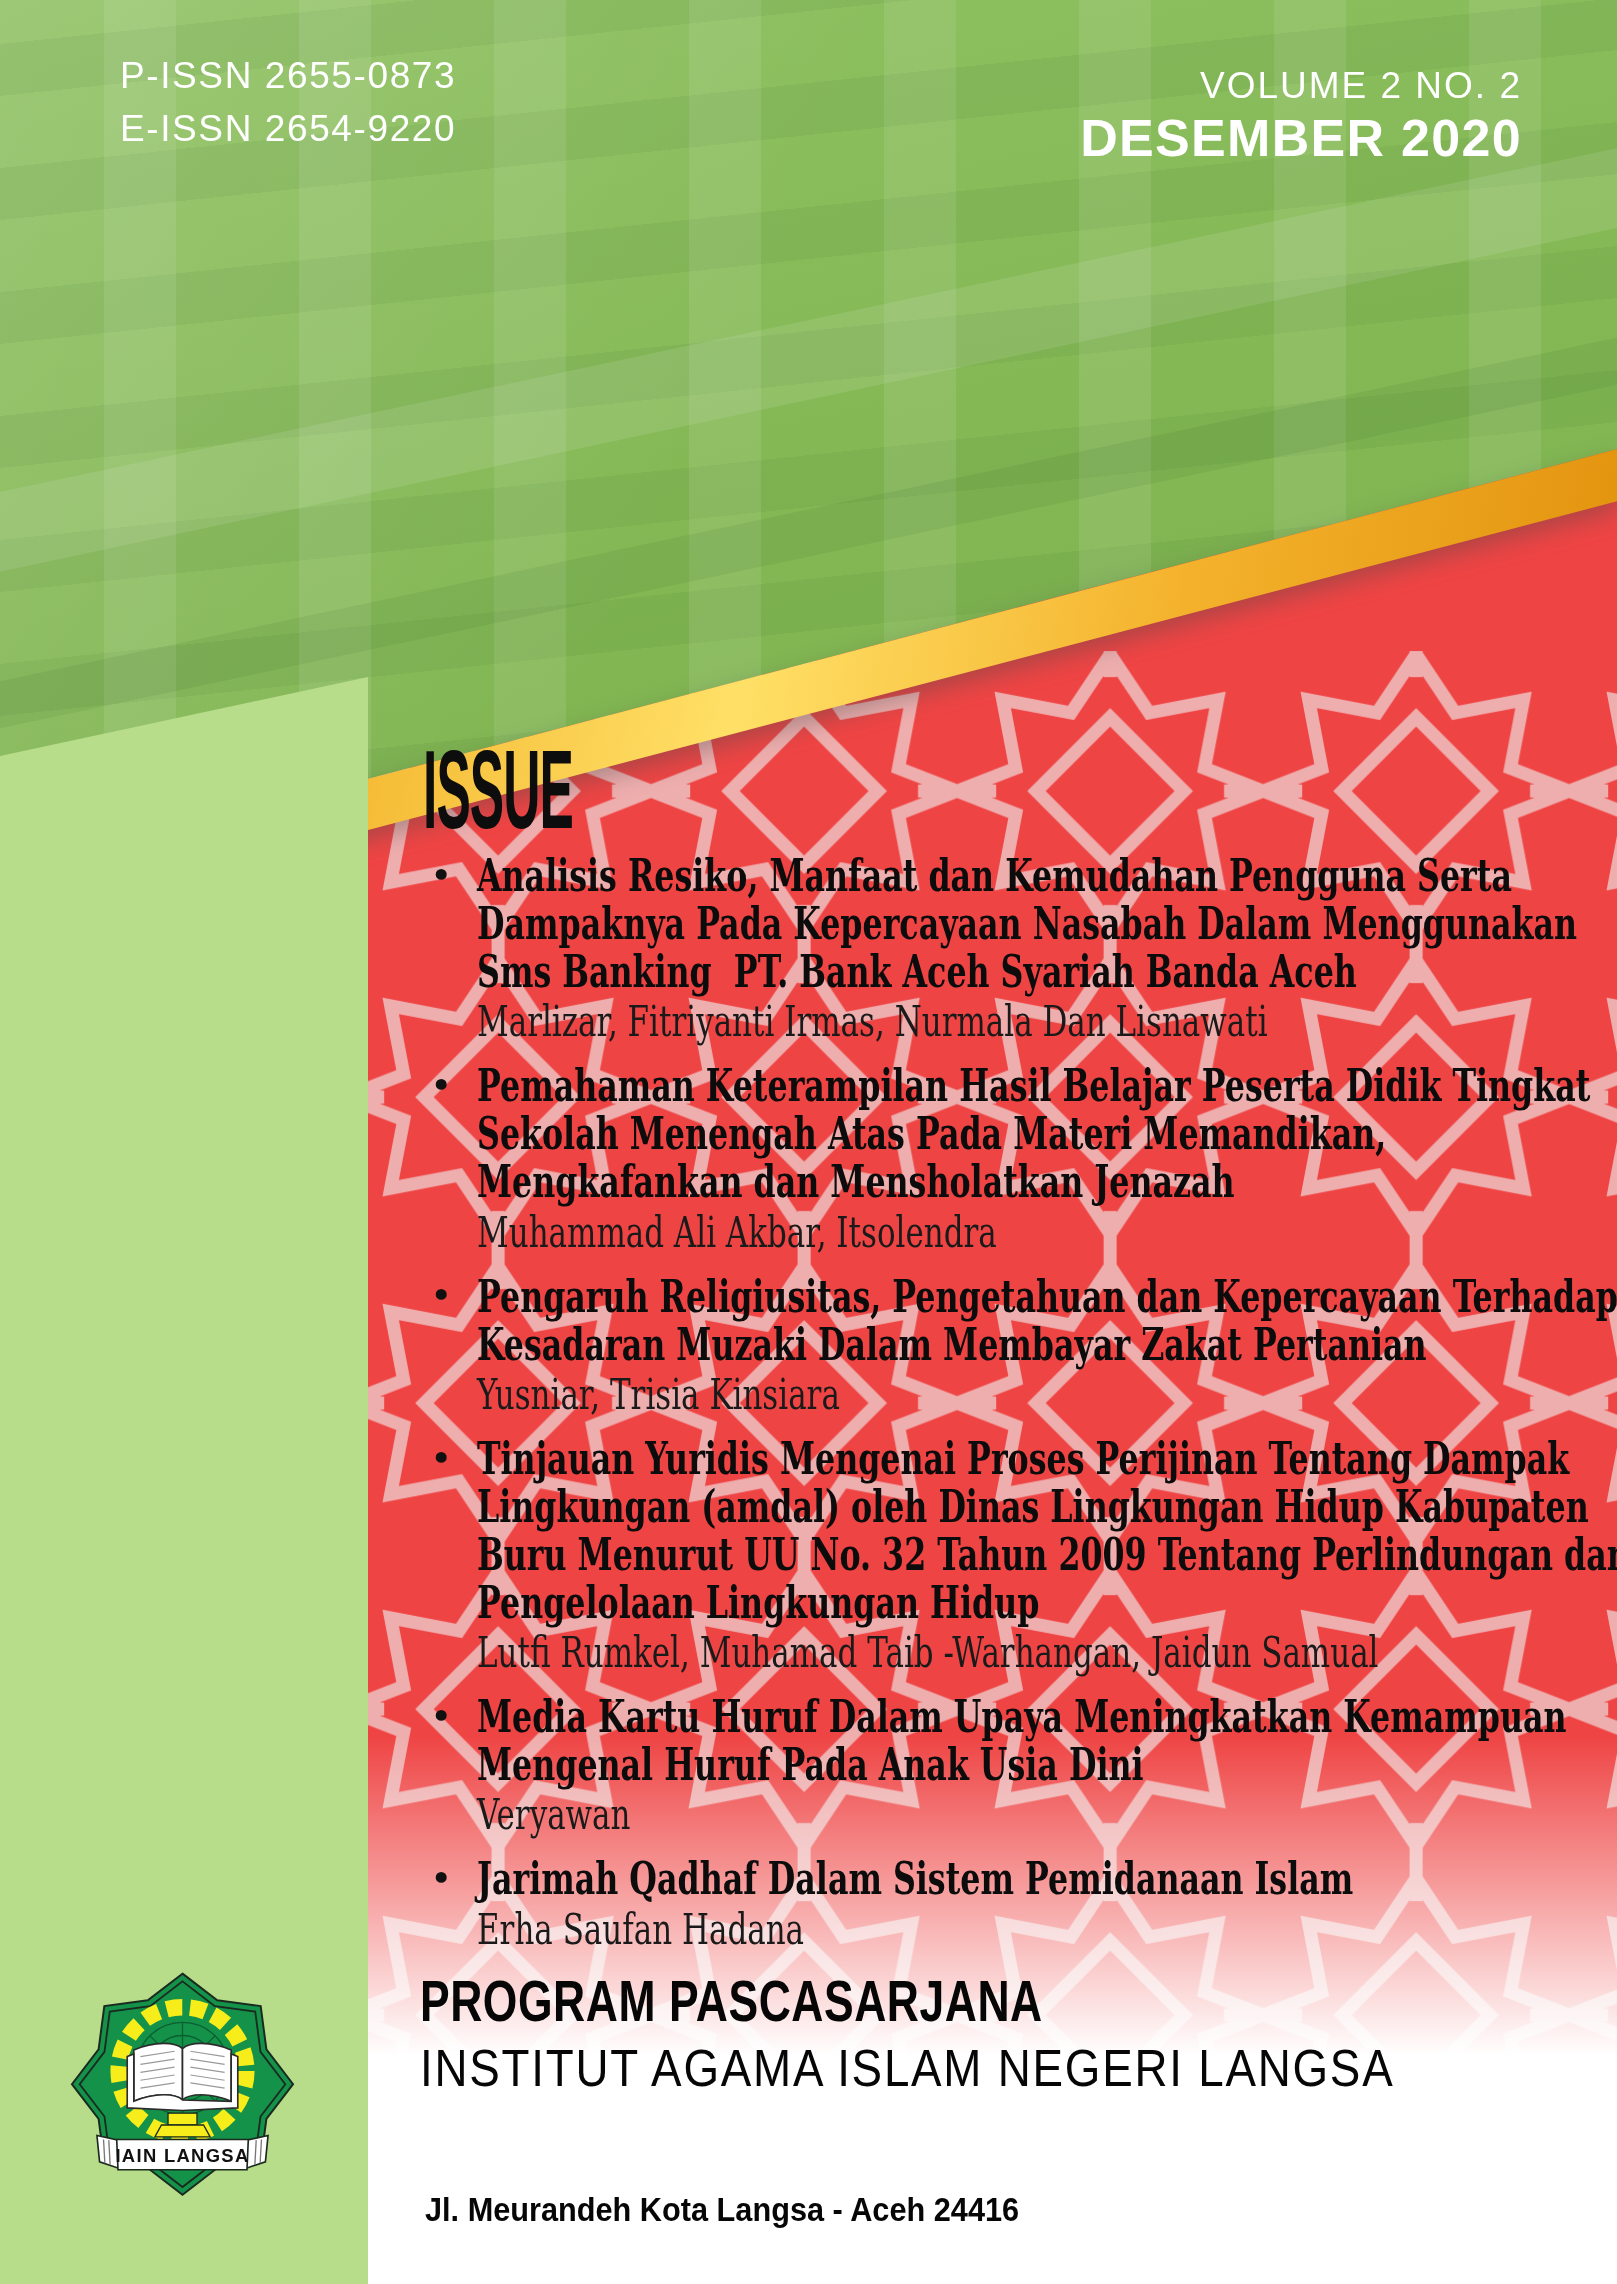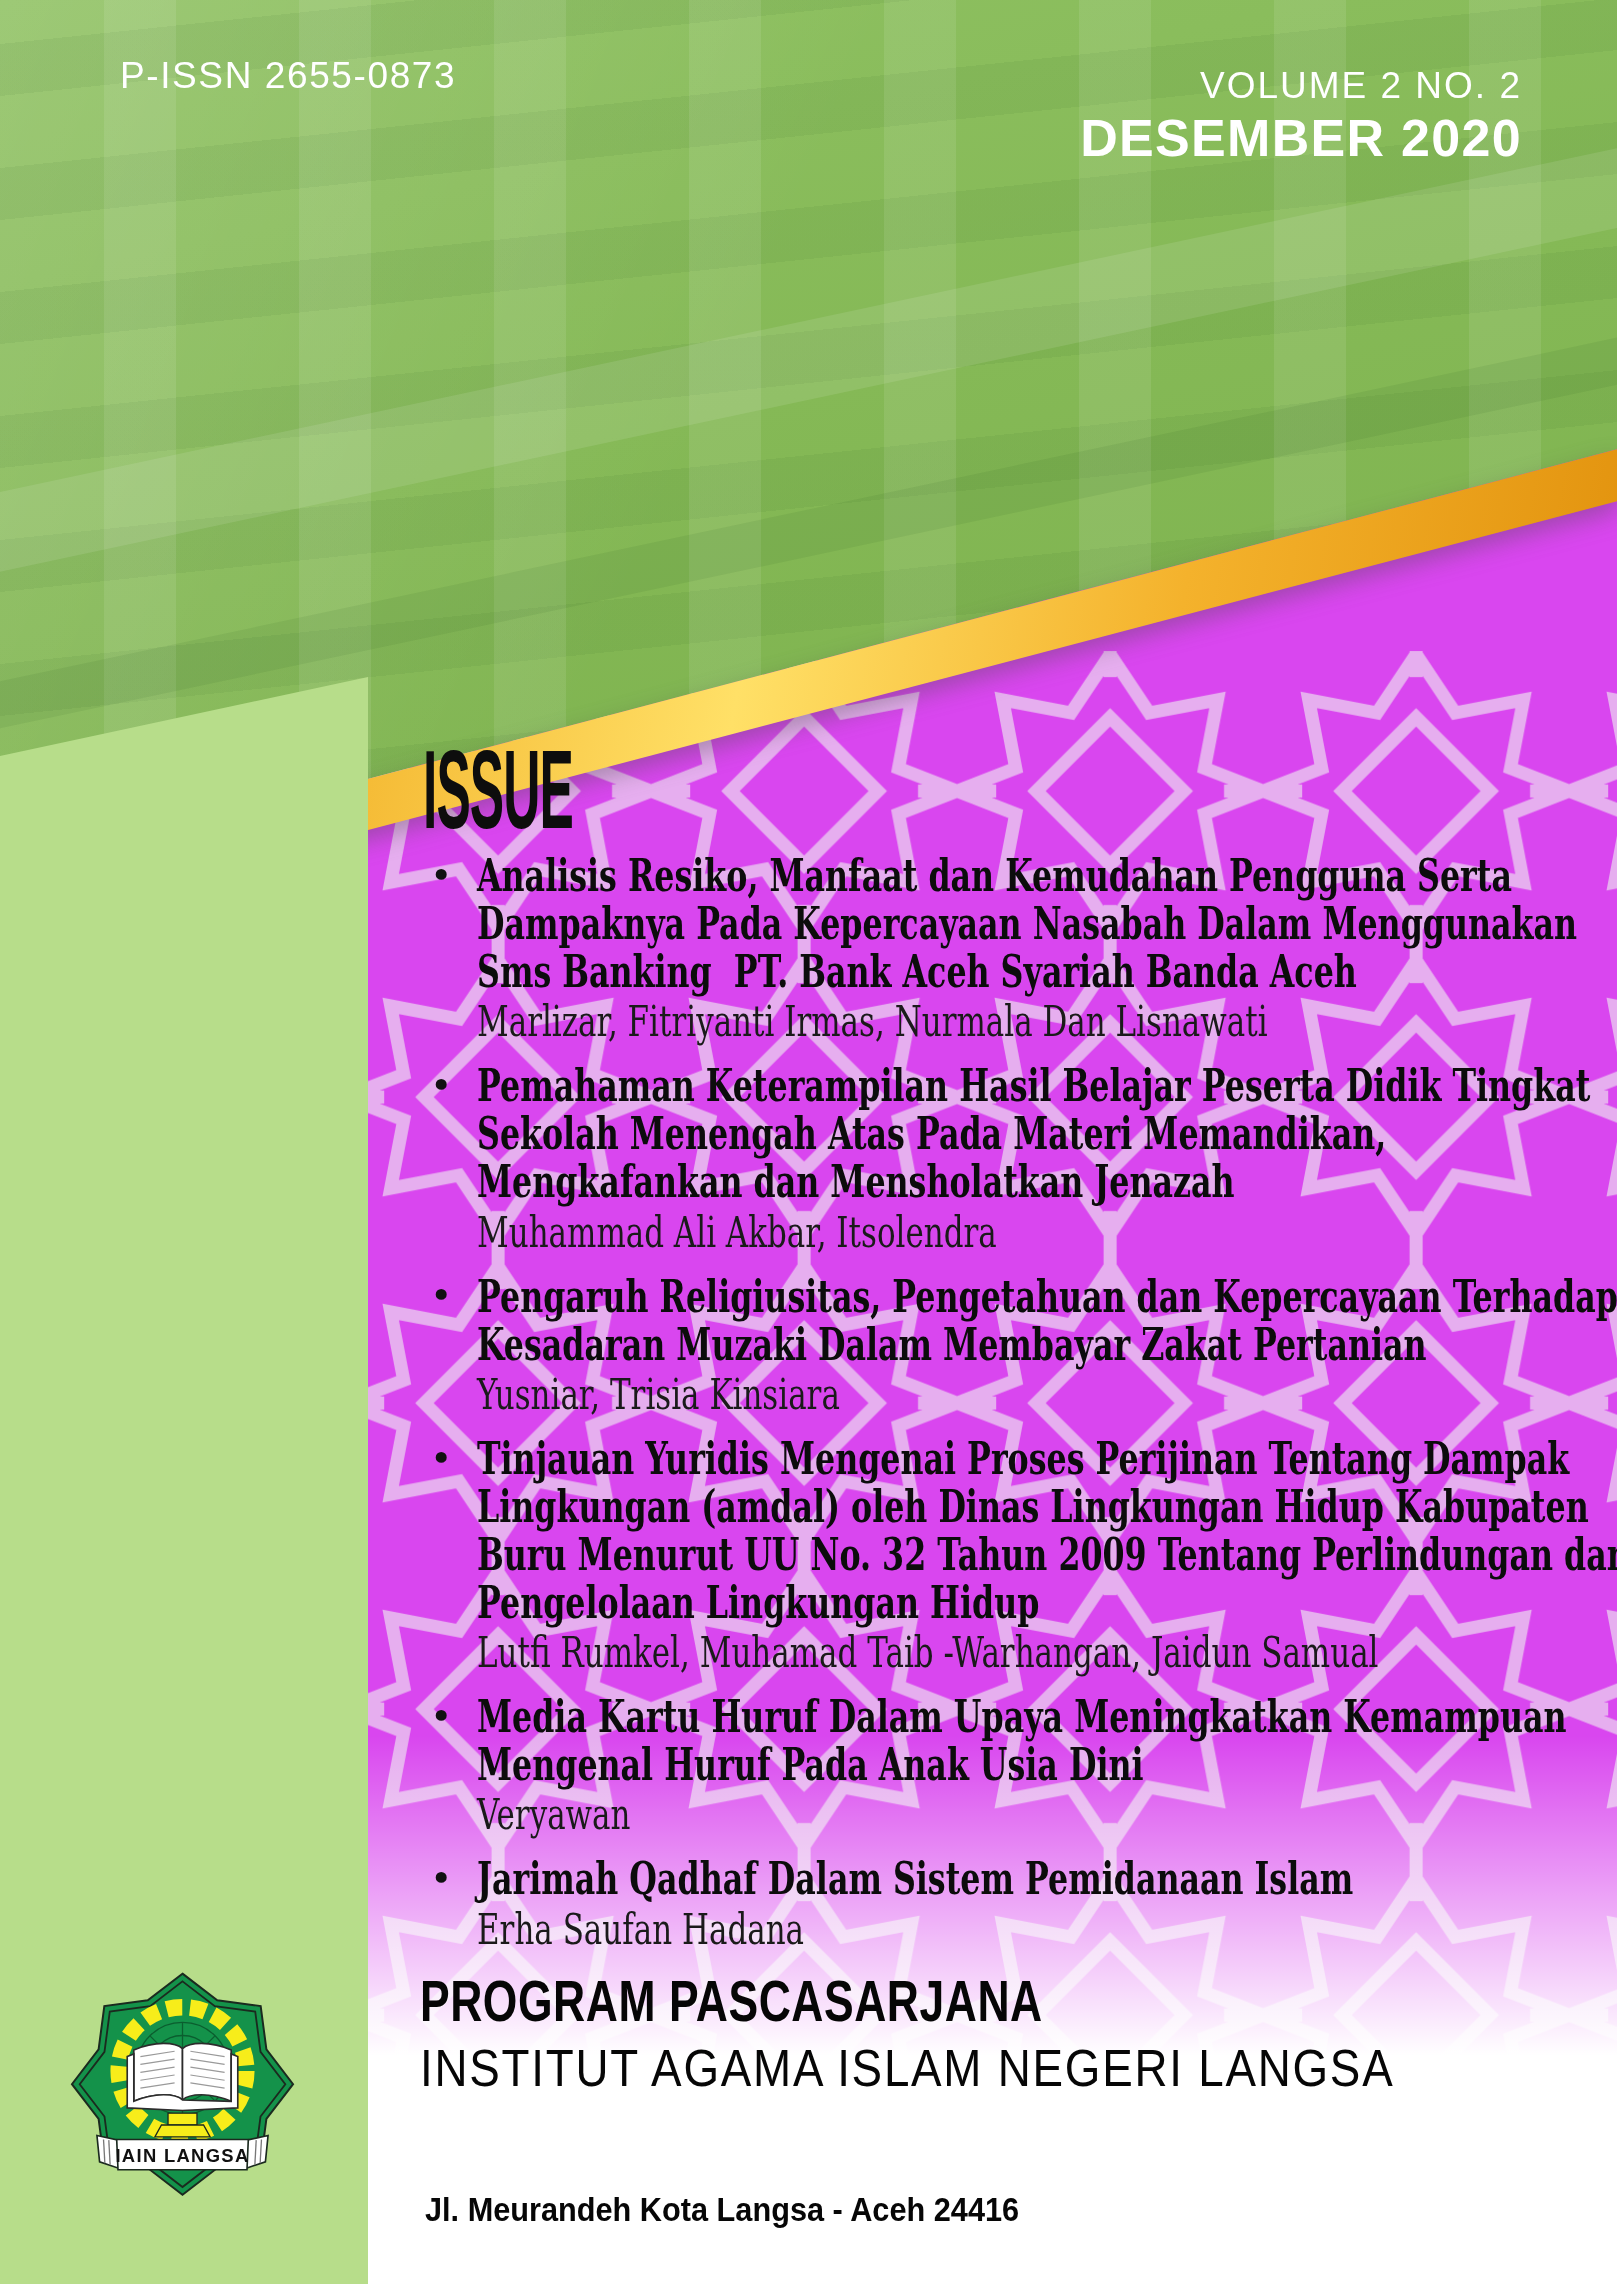--- a/index.html
+++ b/index.html
@@ -1,18 +1,18 @@
 <!DOCTYPE html>
 <html style="font-size:10.4px"><head>
 <meta charset="utf-8">
 <style>
   * { margin:0; padding:0; box-sizing:border-box; }
   html,body { background:#e9e9e9; }
   .page{
-    position:relative; width:1618px; height:2284px; background:#d946ef;
+    position:relative; width:1618px; height:2284px; background:#ef4444;
     overflow:hidden; font-family:"Liberation Sans", sans-serif;
   }
   
   .pattern-layer{ position:absolute; inset:0; z-index:1; opacity:.62; }
   .pattern-fade{ position:absolute; inset:0; z-index:1;
     background:linear-gradient(180deg, rgba(255,255,255,0) 0%, rgba(255,255,255,0) 76%, #fff 90%); }
   
   .header-green{
     position:absolute; left:0; top:0; width:1618px; height:912px; z-index:2;
     clip-path:polygon(0 0, 1618px 0, 1618px 449px, 0 876px);
@@ -99,20 +99,21 @@
   </div>
 
   <div class="gold-wrap">
     <div class="gold-ribbon"></div>
   </div>
 
   <div class="left-wedge"></div>
 
   <div class="issn-block">
     <div>P-ISSN 2655-0873</div>
+    <div>E-ISSN 2654-9220</div>
   </div>
 
   <div class="volume-block">
     <div class="volume-line">VOLUME 2 NO. 2</div>
     <div class="edition-line">DESEMBER 2020</div>
   </div>
 
 
   <div class="issue-heading">ISSUE</div>
   <ul class="article-list">

